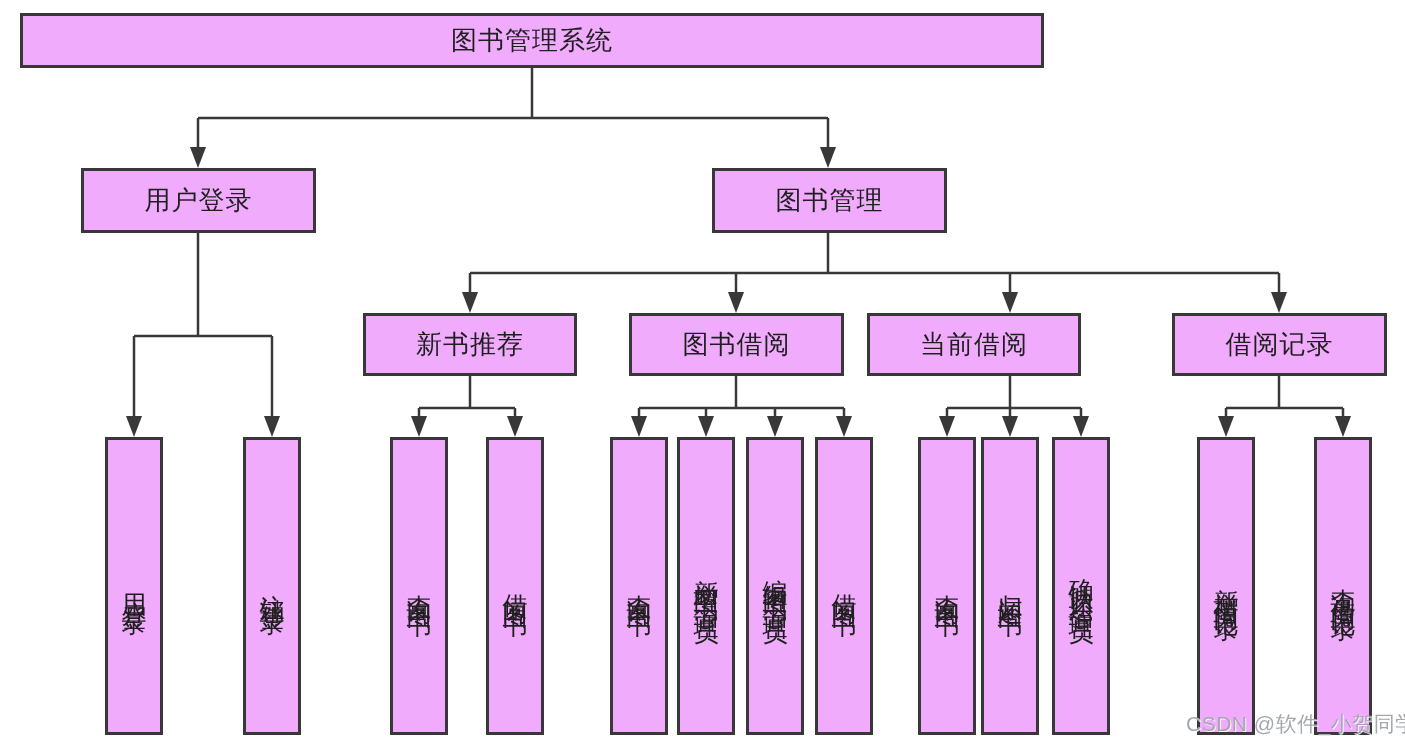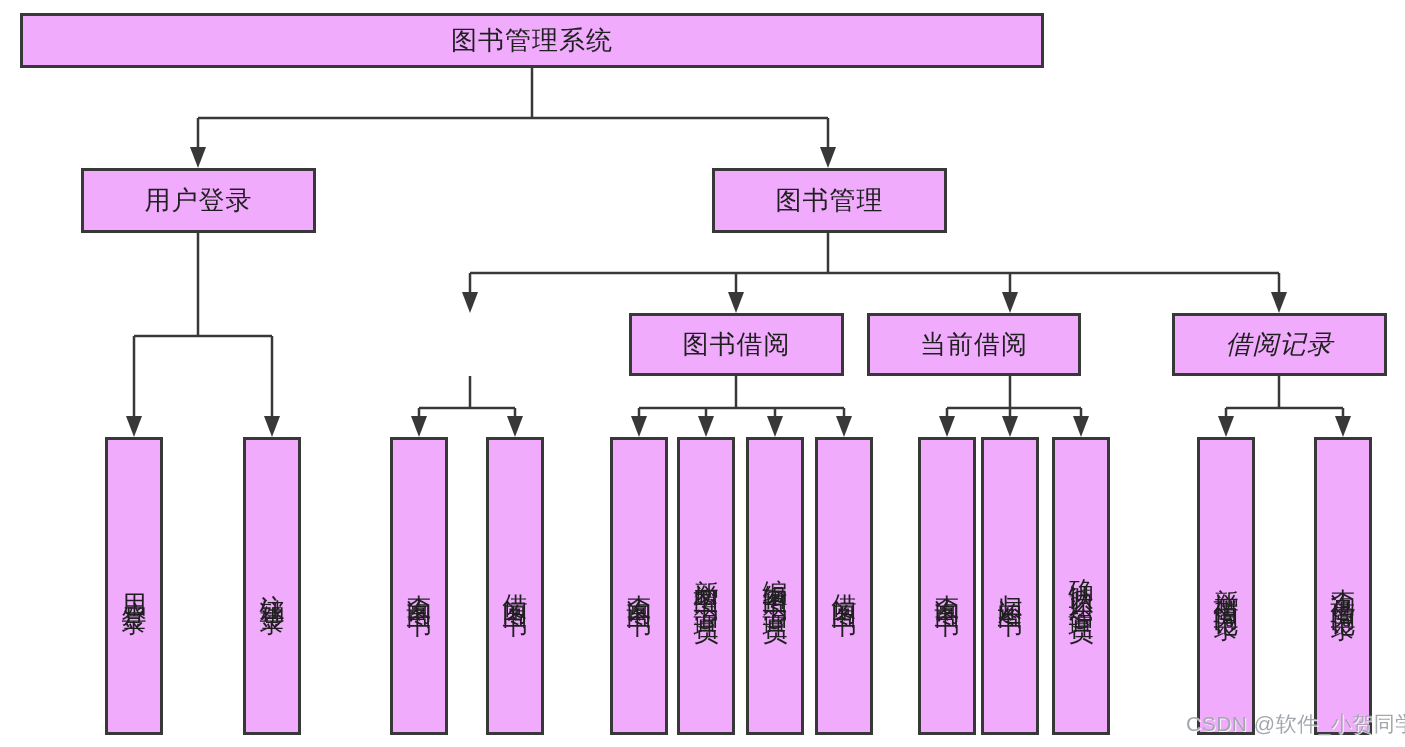--- a/index.html
+++ b/index.html
@@ -81,27 +81,30 @@
     <span class="hlabel">图书管理系统</span>
   </div>
 
   <div class="box" style="left:81px;top:168px;width:235px;height:65px;">
     <span class="hlabel">用户登录</span>
   </div>
   <div class="box" style="left:712px;top:168px;width:235px;height:65px;">
     <span class="hlabel">图书管理</span>
   </div>
 
+  <div class="box" style="left:363px;top:313px;width:214px;height:63px;">
+    <span class="hlabel">新书推荐</span>
+  </div>
   <div class="box" style="left:629px;top:313px;width:215px;height:63px;align-items:center;">
     <span class="hlabel">图书借阅</span>
   </div>
   <div class="box" style="left:867px;top:313px;width:214px;height:63px;">
     <span class="hlabel">当前借阅</span>
   </div>
-  <div class="box" style="left:1172px;top:313px;width:215px;height:63px;font-style:italic;">
+  <div class="box" style="left:1172px;top:313px;width:215px;height:63px;">
     <span class="hlabel">借阅记录</span>
   </div>
 
   <div class="box leaf" style="left:105px;top:437px;width:58px;height:298px;">
     <span class="vtext">用户登录</span>
   </div>
   <div class="box leaf" style="left:243px;top:437px;width:58px;height:298px;">
     <span class="vtext">注销登录</span>
   </div>
 

